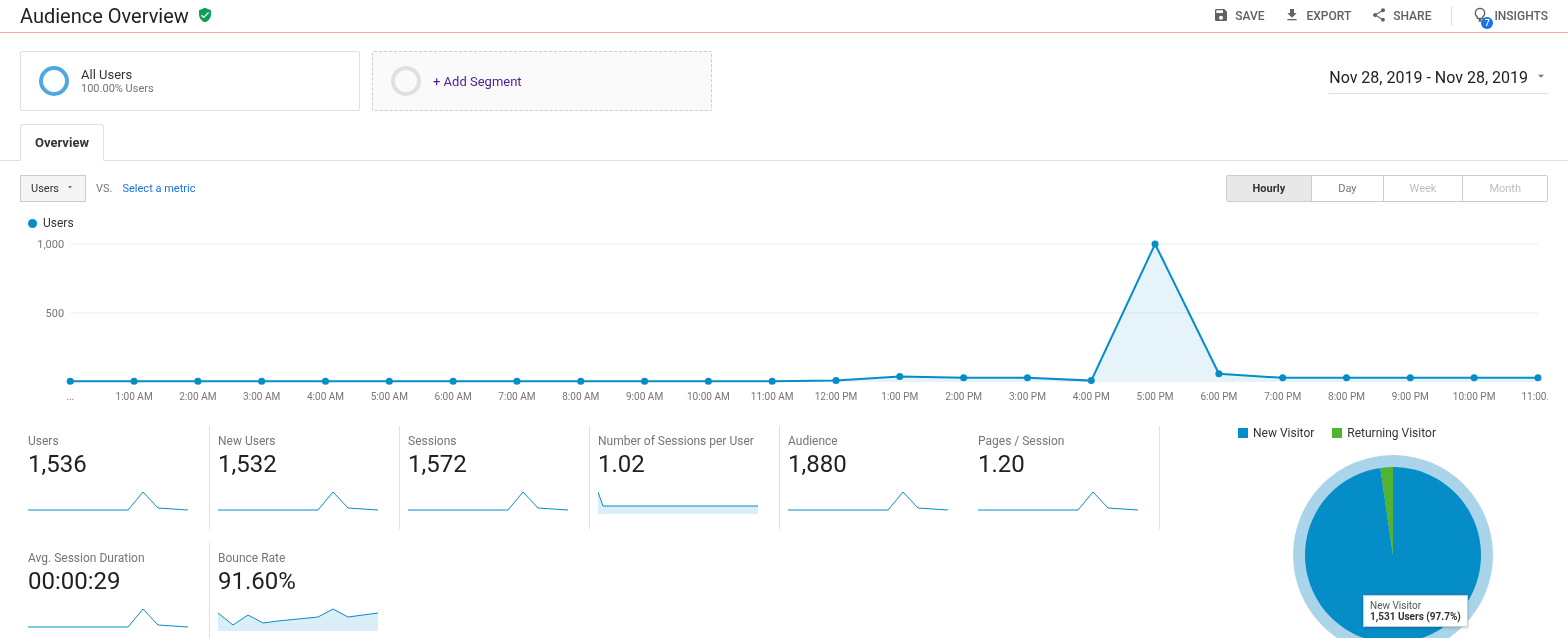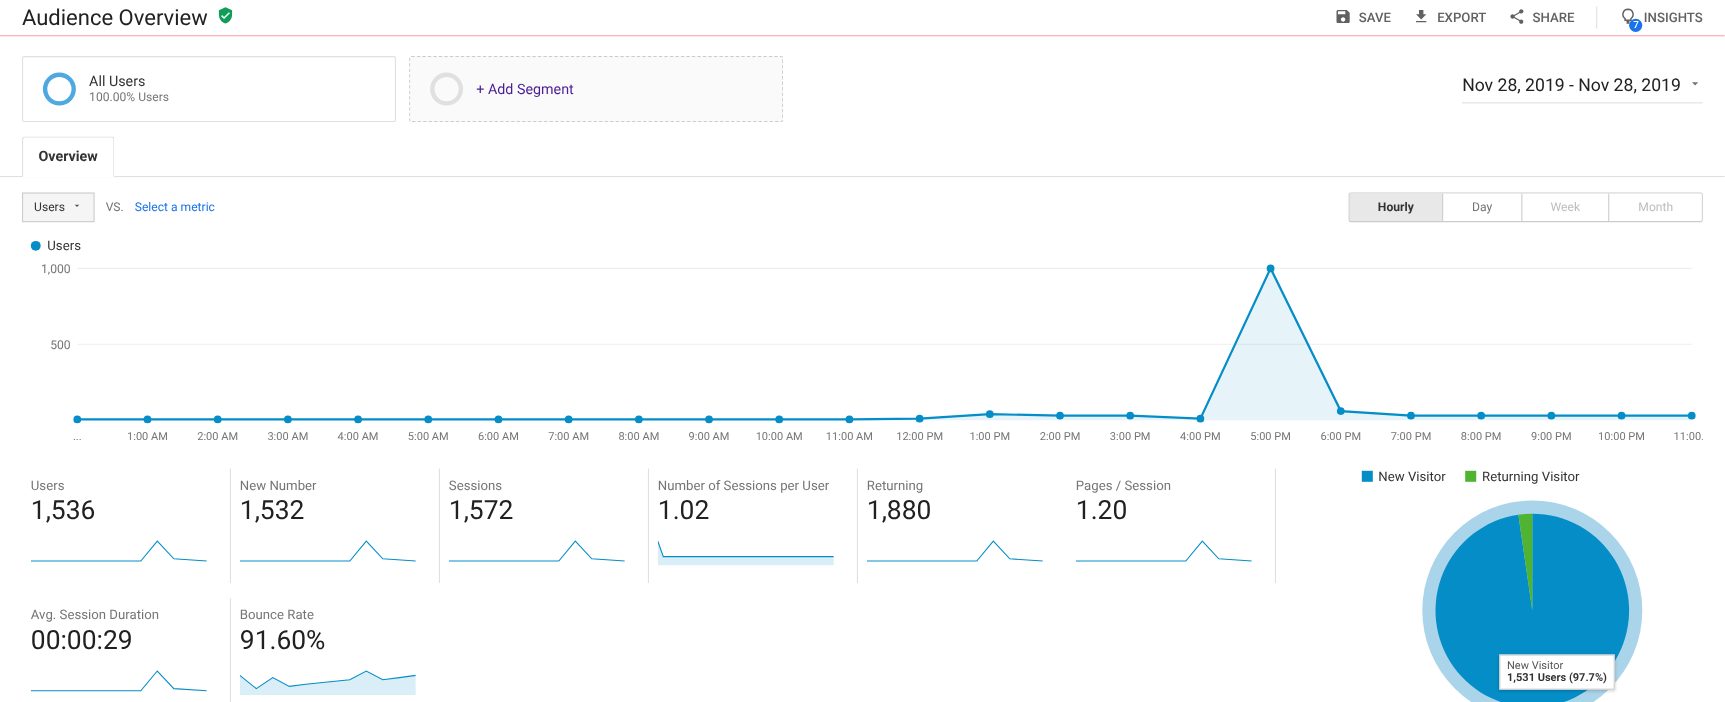--- a/index.html
+++ b/index.html
@@ -221,31 +221,31 @@
       <text x="1446.5217391304348" y="162" class="x-label">10:00 PM</text>
       <text x="1510" y="162" class="x-label">11:00...</text>
     </svg>
 </div>
 
 <div class="metrics-row">
   <div class="metrics-left" id="metrics-container">
       <div class="metric-card"><div class="metric-label">Users</div><div class="metric-value">1,536</div><svg class="sparkline" viewBox="0 0 160 30">
           <path d="M0,26 L80,26 L100,26 L115,8 L130,24 L160,26" class="spark-line"></path>
         </svg></div>
-      <div class="metric-card"><div class="metric-label">New Number</div><div class="metric-value">1,532</div><svg class="sparkline" viewBox="0 0 160 30">
+      <div class="metric-card"><div class="metric-label">New Users</div><div class="metric-value">1,532</div><svg class="sparkline" viewBox="0 0 160 30">
           <path d="M0,26 L80,26 L100,26 L115,8 L130,24 L160,26" class="spark-line"></path>
         </svg></div>
       <div class="metric-card"><div class="metric-label">Sessions</div><div class="metric-value">1,572</div><svg class="sparkline" viewBox="0 0 160 30">
           <path d="M0,26 L80,26 L100,26 L115,8 L130,24 L160,26" class="spark-line"></path>
         </svg></div>
       <div class="metric-card"><div class="metric-label">Number of Sessions per User</div><div class="metric-value">1.02</div><svg class="sparkline" viewBox="0 0 160 30">
           <path d="M0,8 L5,22 L160,22 L160,30 L0,30 Z" class="spark-area"></path>
           <path d="M0,8 L5,22 L160,22" class="spark-line"></path>
         </svg></div>
-      <div class="metric-card" style="border-right: none;"><div class="metric-label">Returning</div><div class="metric-value">1,880</div><svg class="sparkline" viewBox="0 0 160 30">
+      <div class="metric-card" style="border-right: none;"><div class="metric-label">Audience</div><div class="metric-value">1,880</div><svg class="sparkline" viewBox="0 0 160 30">
           <path d="M0,26 L80,26 L100,26 L115,8 L130,24 L160,26" class="spark-line"></path>
         </svg></div>
       <div class="metric-card"><div class="metric-label">Pages / Session</div><div class="metric-value">1.20</div><svg class="sparkline" viewBox="0 0 160 30">
           <path d="M0,26 L80,26 L100,26 L115,8 L130,24 L160,26" class="spark-line"></path>
         </svg></div>
       <div class="metric-card"><div class="metric-label">Avg. Session Duration</div><div class="metric-value">00:00:29</div><svg class="sparkline" viewBox="0 0 160 30">
           <path d="M0,26 L80,26 L100,26 L115,8 L130,24 L160,26" class="spark-line"></path>
         </svg></div>
       <div class="metric-card" style="border-right: none;"><div class="metric-label">Bounce Rate</div><div class="metric-value">91.60%</div><svg class="sparkline" viewBox="0 0 160 30">
           <path d="M0,12 L15,24 L30,14 L45,22 L60,20 L80,18 L100,16 L115,8 L130,16 L145,14 L160,12 L160,30 L0,30 Z" class="spark-area"></path>

